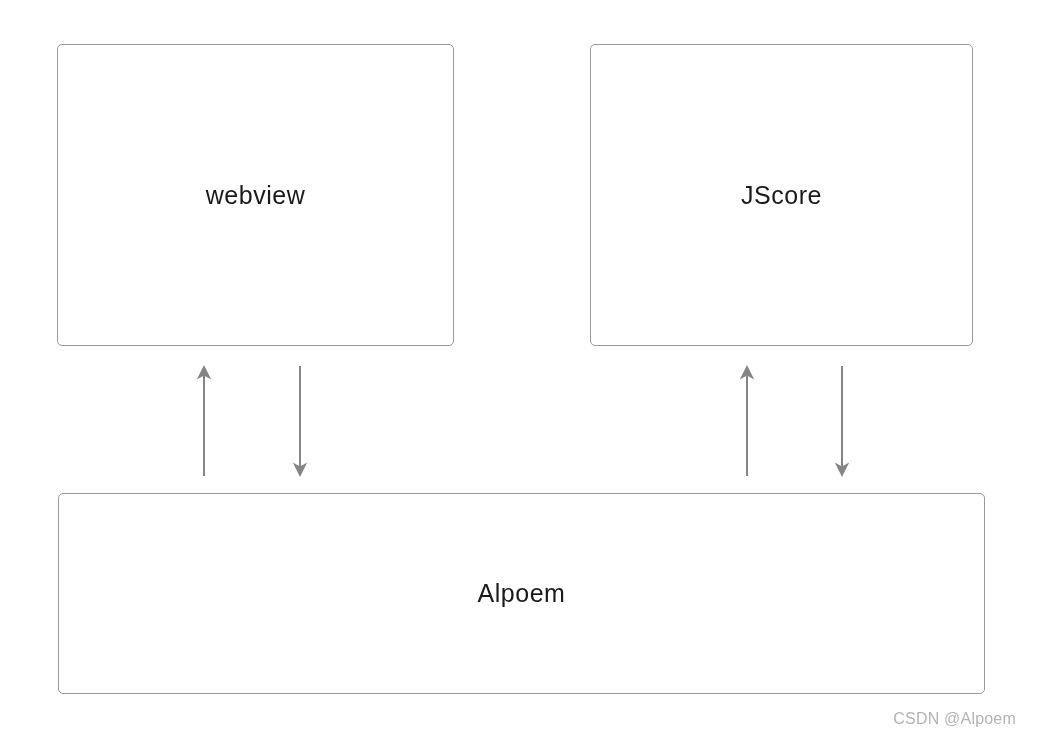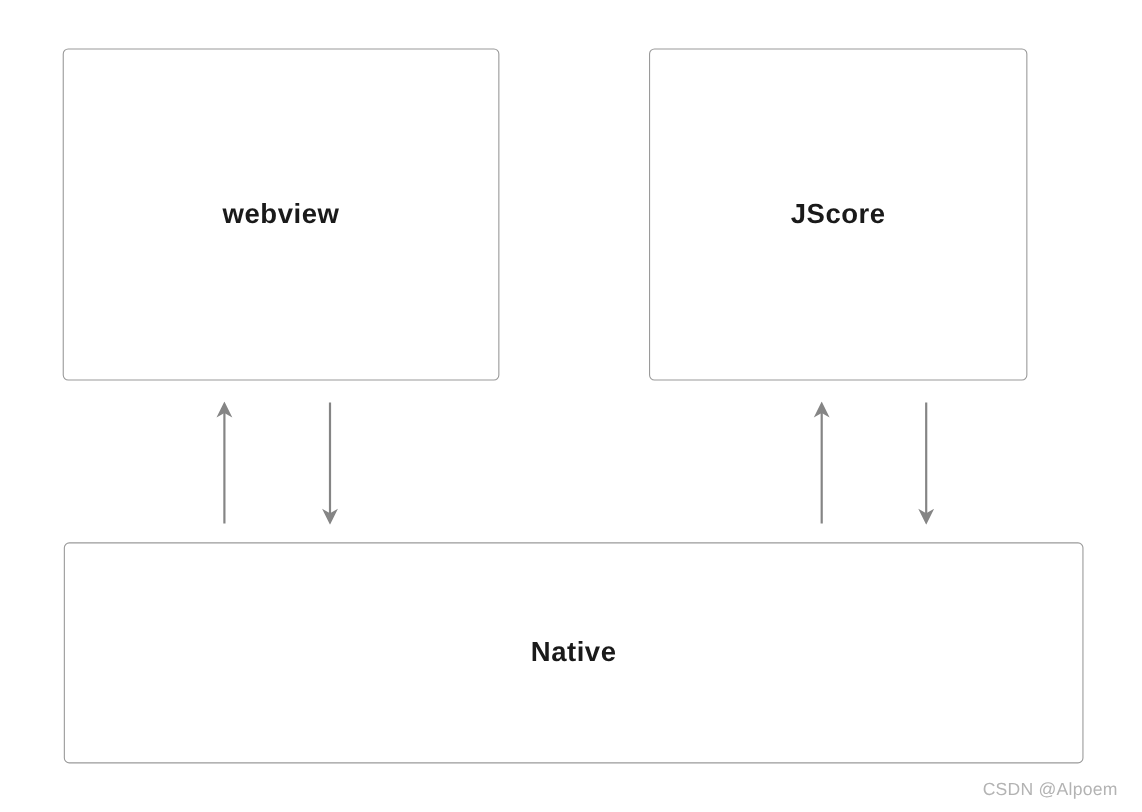--- a/index.html
+++ b/index.html
@@ -26,26 +26,26 @@
     position: absolute;
     background: var(--box-fill);
     border: 1.5px solid var(--box-border);
     border-radius: 5px;
     display: flex;
     align-items: center;
     justify-content: center;
   }
   .node-label {
     font-size: 25px;
-    font-weight: 700;
+    font-weight: 400;
     color: var(--label-color);
     letter-spacing: 0.5px;
   }
   .node-webview { left: 57px;  top: 44px;  width: 397px; height: 302px; }
-  .node-jscore  { left: 590px; top: 44px;  width: 344px; height: 302px; }
+  .node-jscore  { left: 590px; top: 44px;  width: 383px; height: 302px; }
   .node-native  { left: 58px;  top: 493px; width: 927px; height: 201px; }
 
   .arrow {
     position: absolute;
     width: 16px;
     height: 112px;
     color: var(--arrow-color);
     display: block;
   }
   .arrow-left-up    { left: 196px; top: 365px; }
@@ -69,21 +69,21 @@
 
   <div class="node node-webview">
     <span class="node-label">webview</span>
   </div>
 
   <div class="node node-jscore">
     <span class="node-label">JScore</span>
   </div>
 
   <div class="node node-native">
-    <span class="node-label">Native</span>
+    <span class="node-label">Alpoem</span>
   </div>
 
   <svg class="arrow arrow-left-up" viewBox="0 0 16 112" xmlns="http://www.w3.org/2000/svg">
     <line x1="8" y1="111" x2="8" y2="9" stroke="currentColor" stroke-width="2"></line>
     <path d="M8 0 L15.2 14.5 L8 10.5 L0.8 14.5 Z" fill="currentColor"></path>
   </svg>
 
   <svg class="arrow arrow-left-down" viewBox="0 0 16 112" xmlns="http://www.w3.org/2000/svg">
     <line x1="8" y1="1" x2="8" y2="103" stroke="currentColor" stroke-width="2"></line>
     <path d="M8 112 L15.2 97.5 L8 101.5 L0.8 97.5 Z" fill="currentColor"></path>

